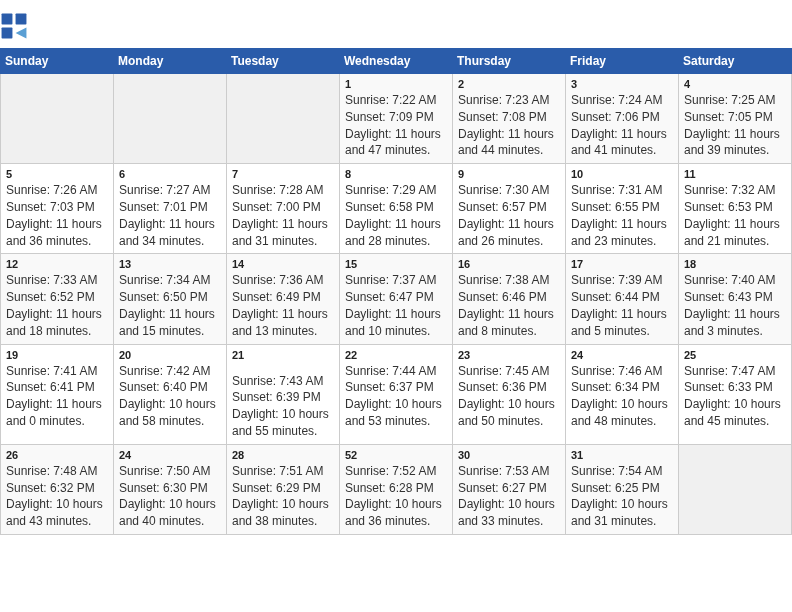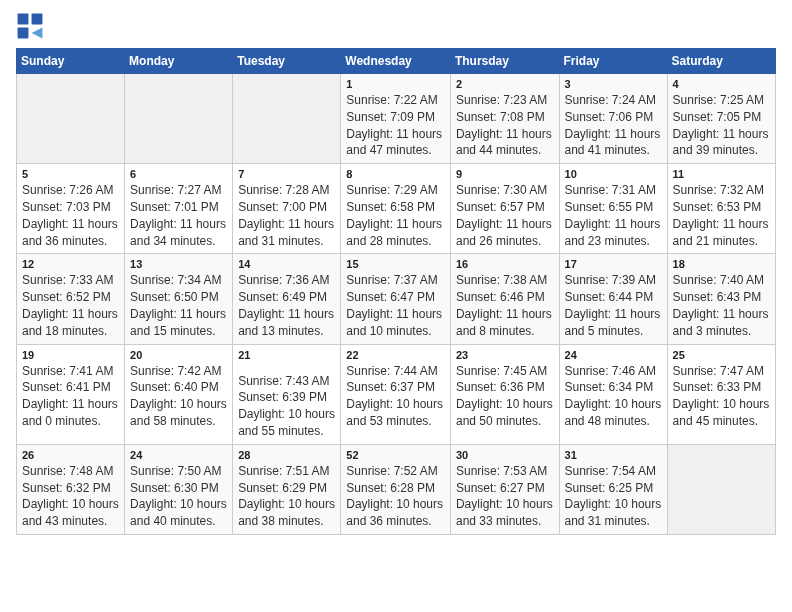--- a/index.html
+++ b/index.html
@@ -6,21 +6,21 @@
     body {
       width: 792px;
       height: 612px;
       font-family: Arial, sans-serif;
       background: #fff;
       overflow: hidden;
     }
     .page {
       width: 792px;
       height: 612px;
-      padding: 12px 16px;
+      padding: 12px 0;
     }
     .header {
       display: flex;
       align-items: flex-start;
       justify-content: space-between;
       margin-bottom: 8px;
     }
     .logo {
       display: flex;
       align-items: center;

